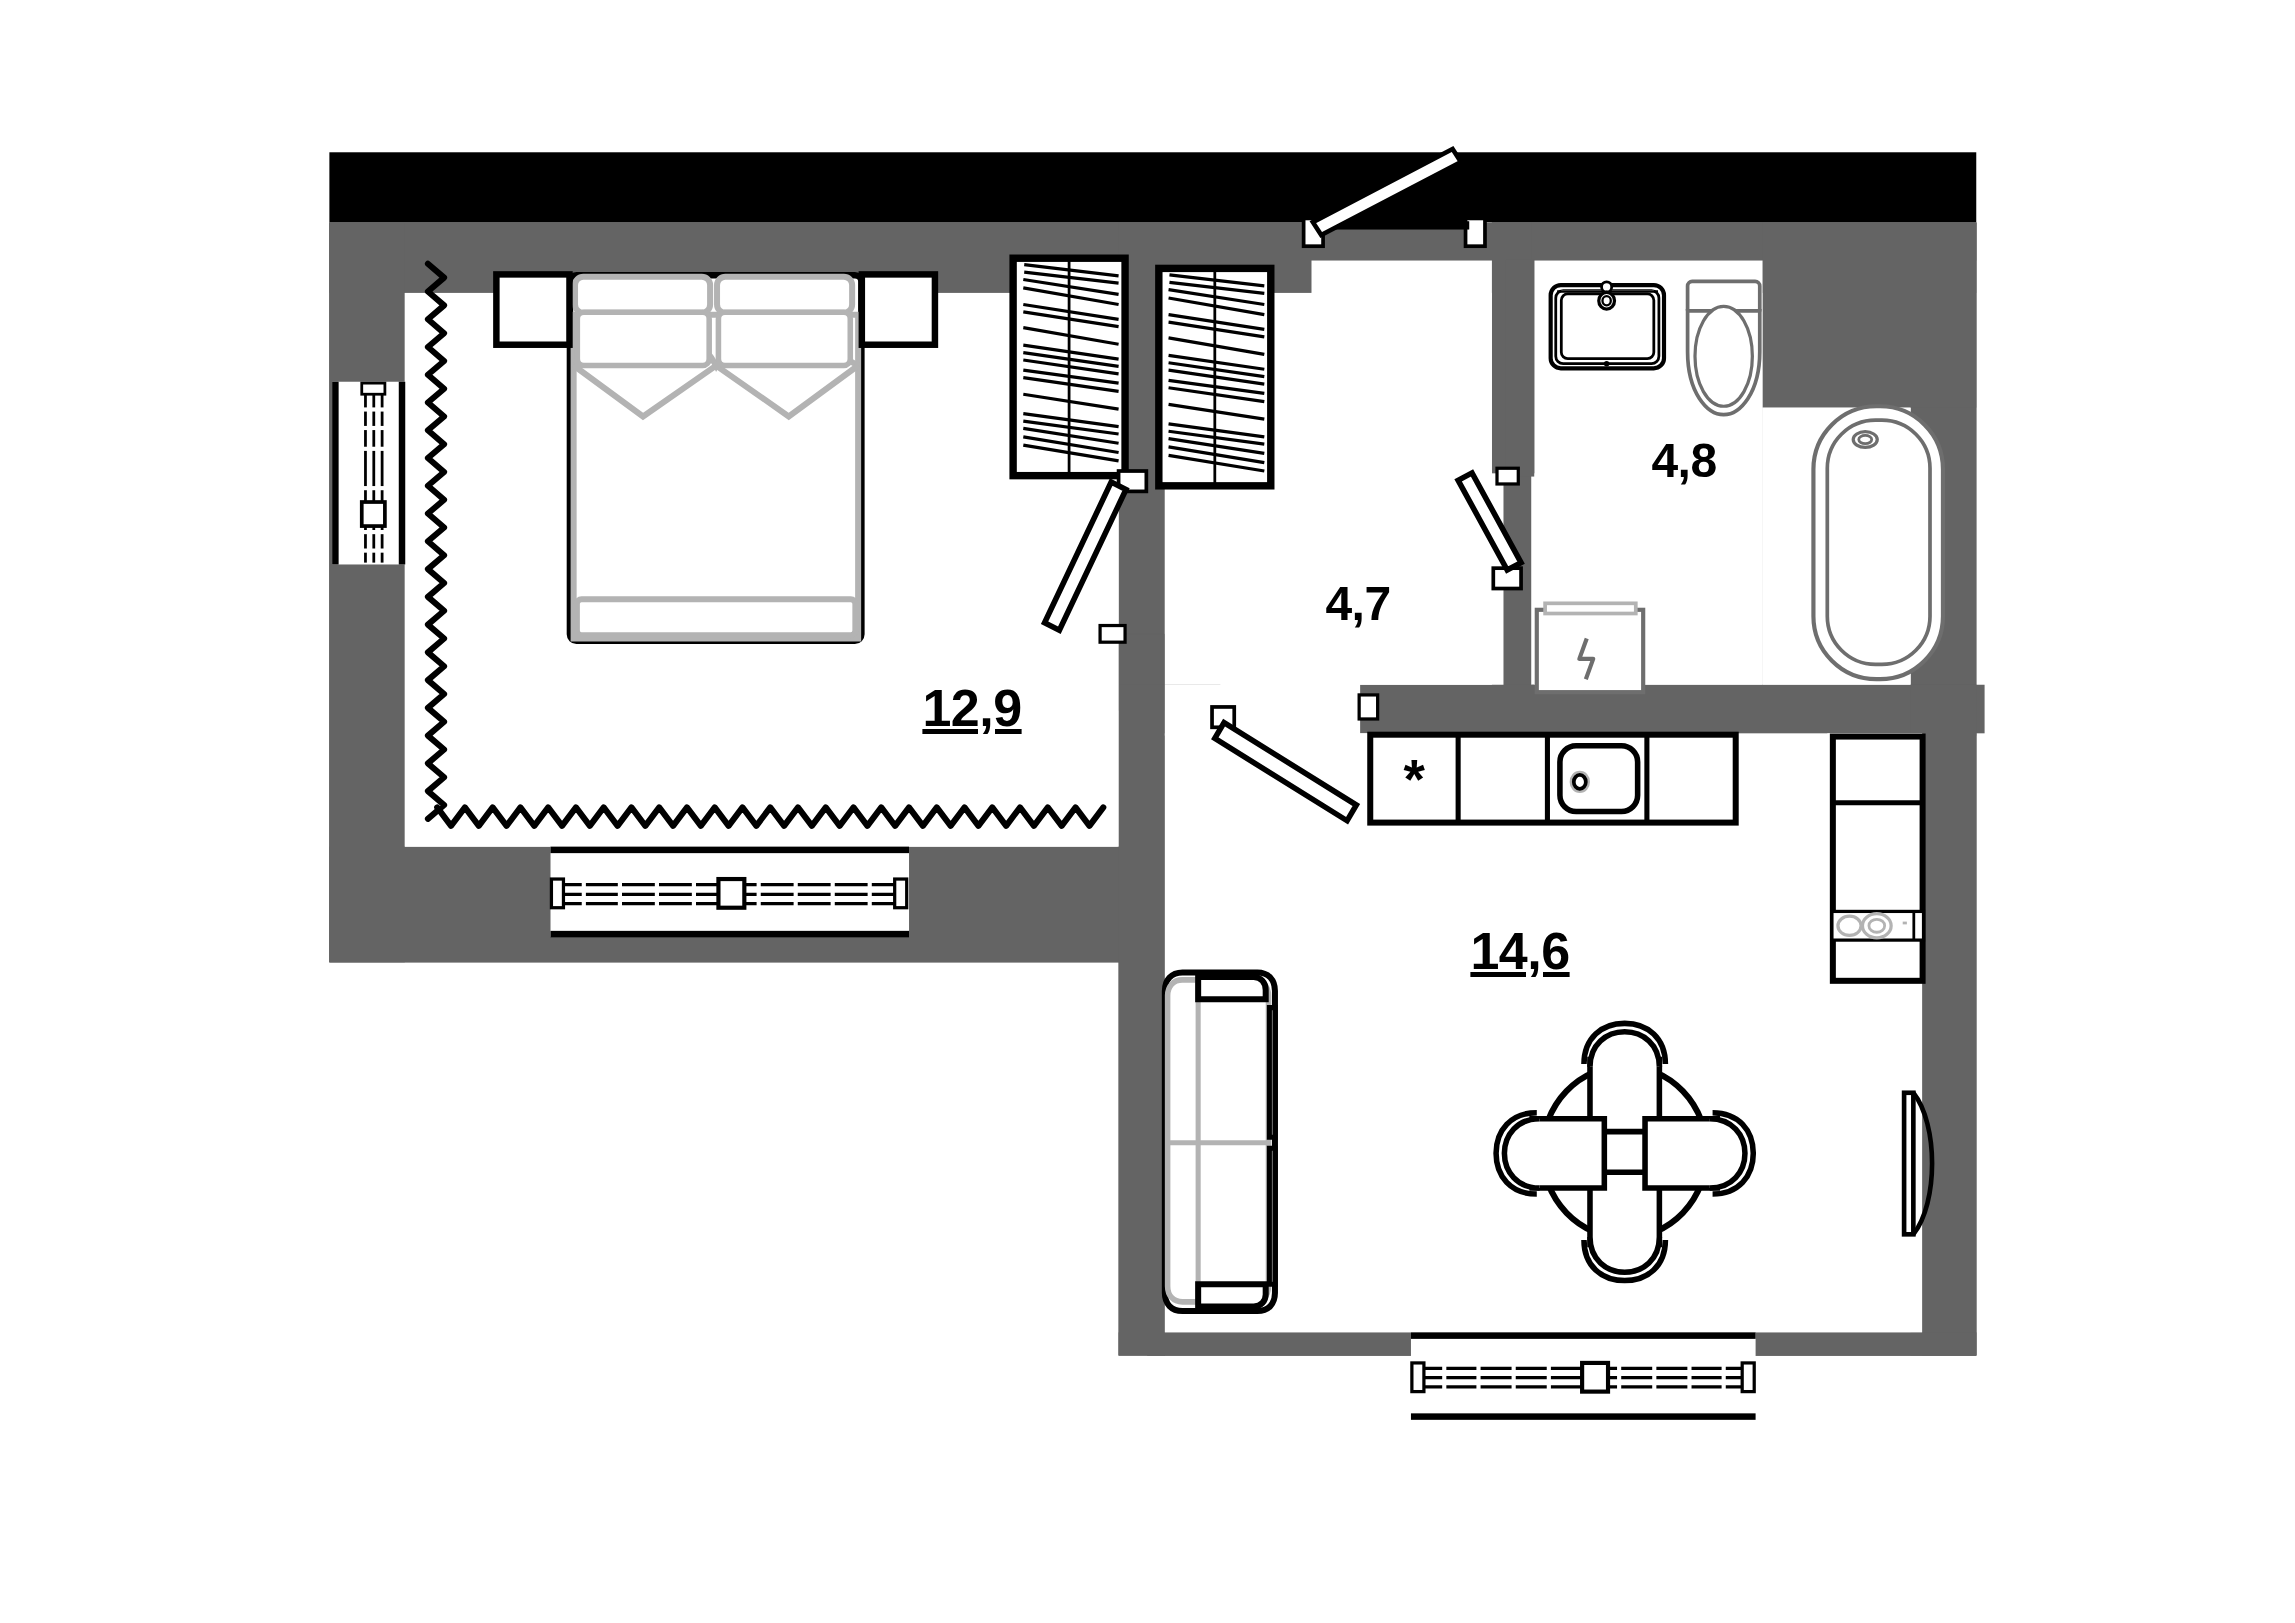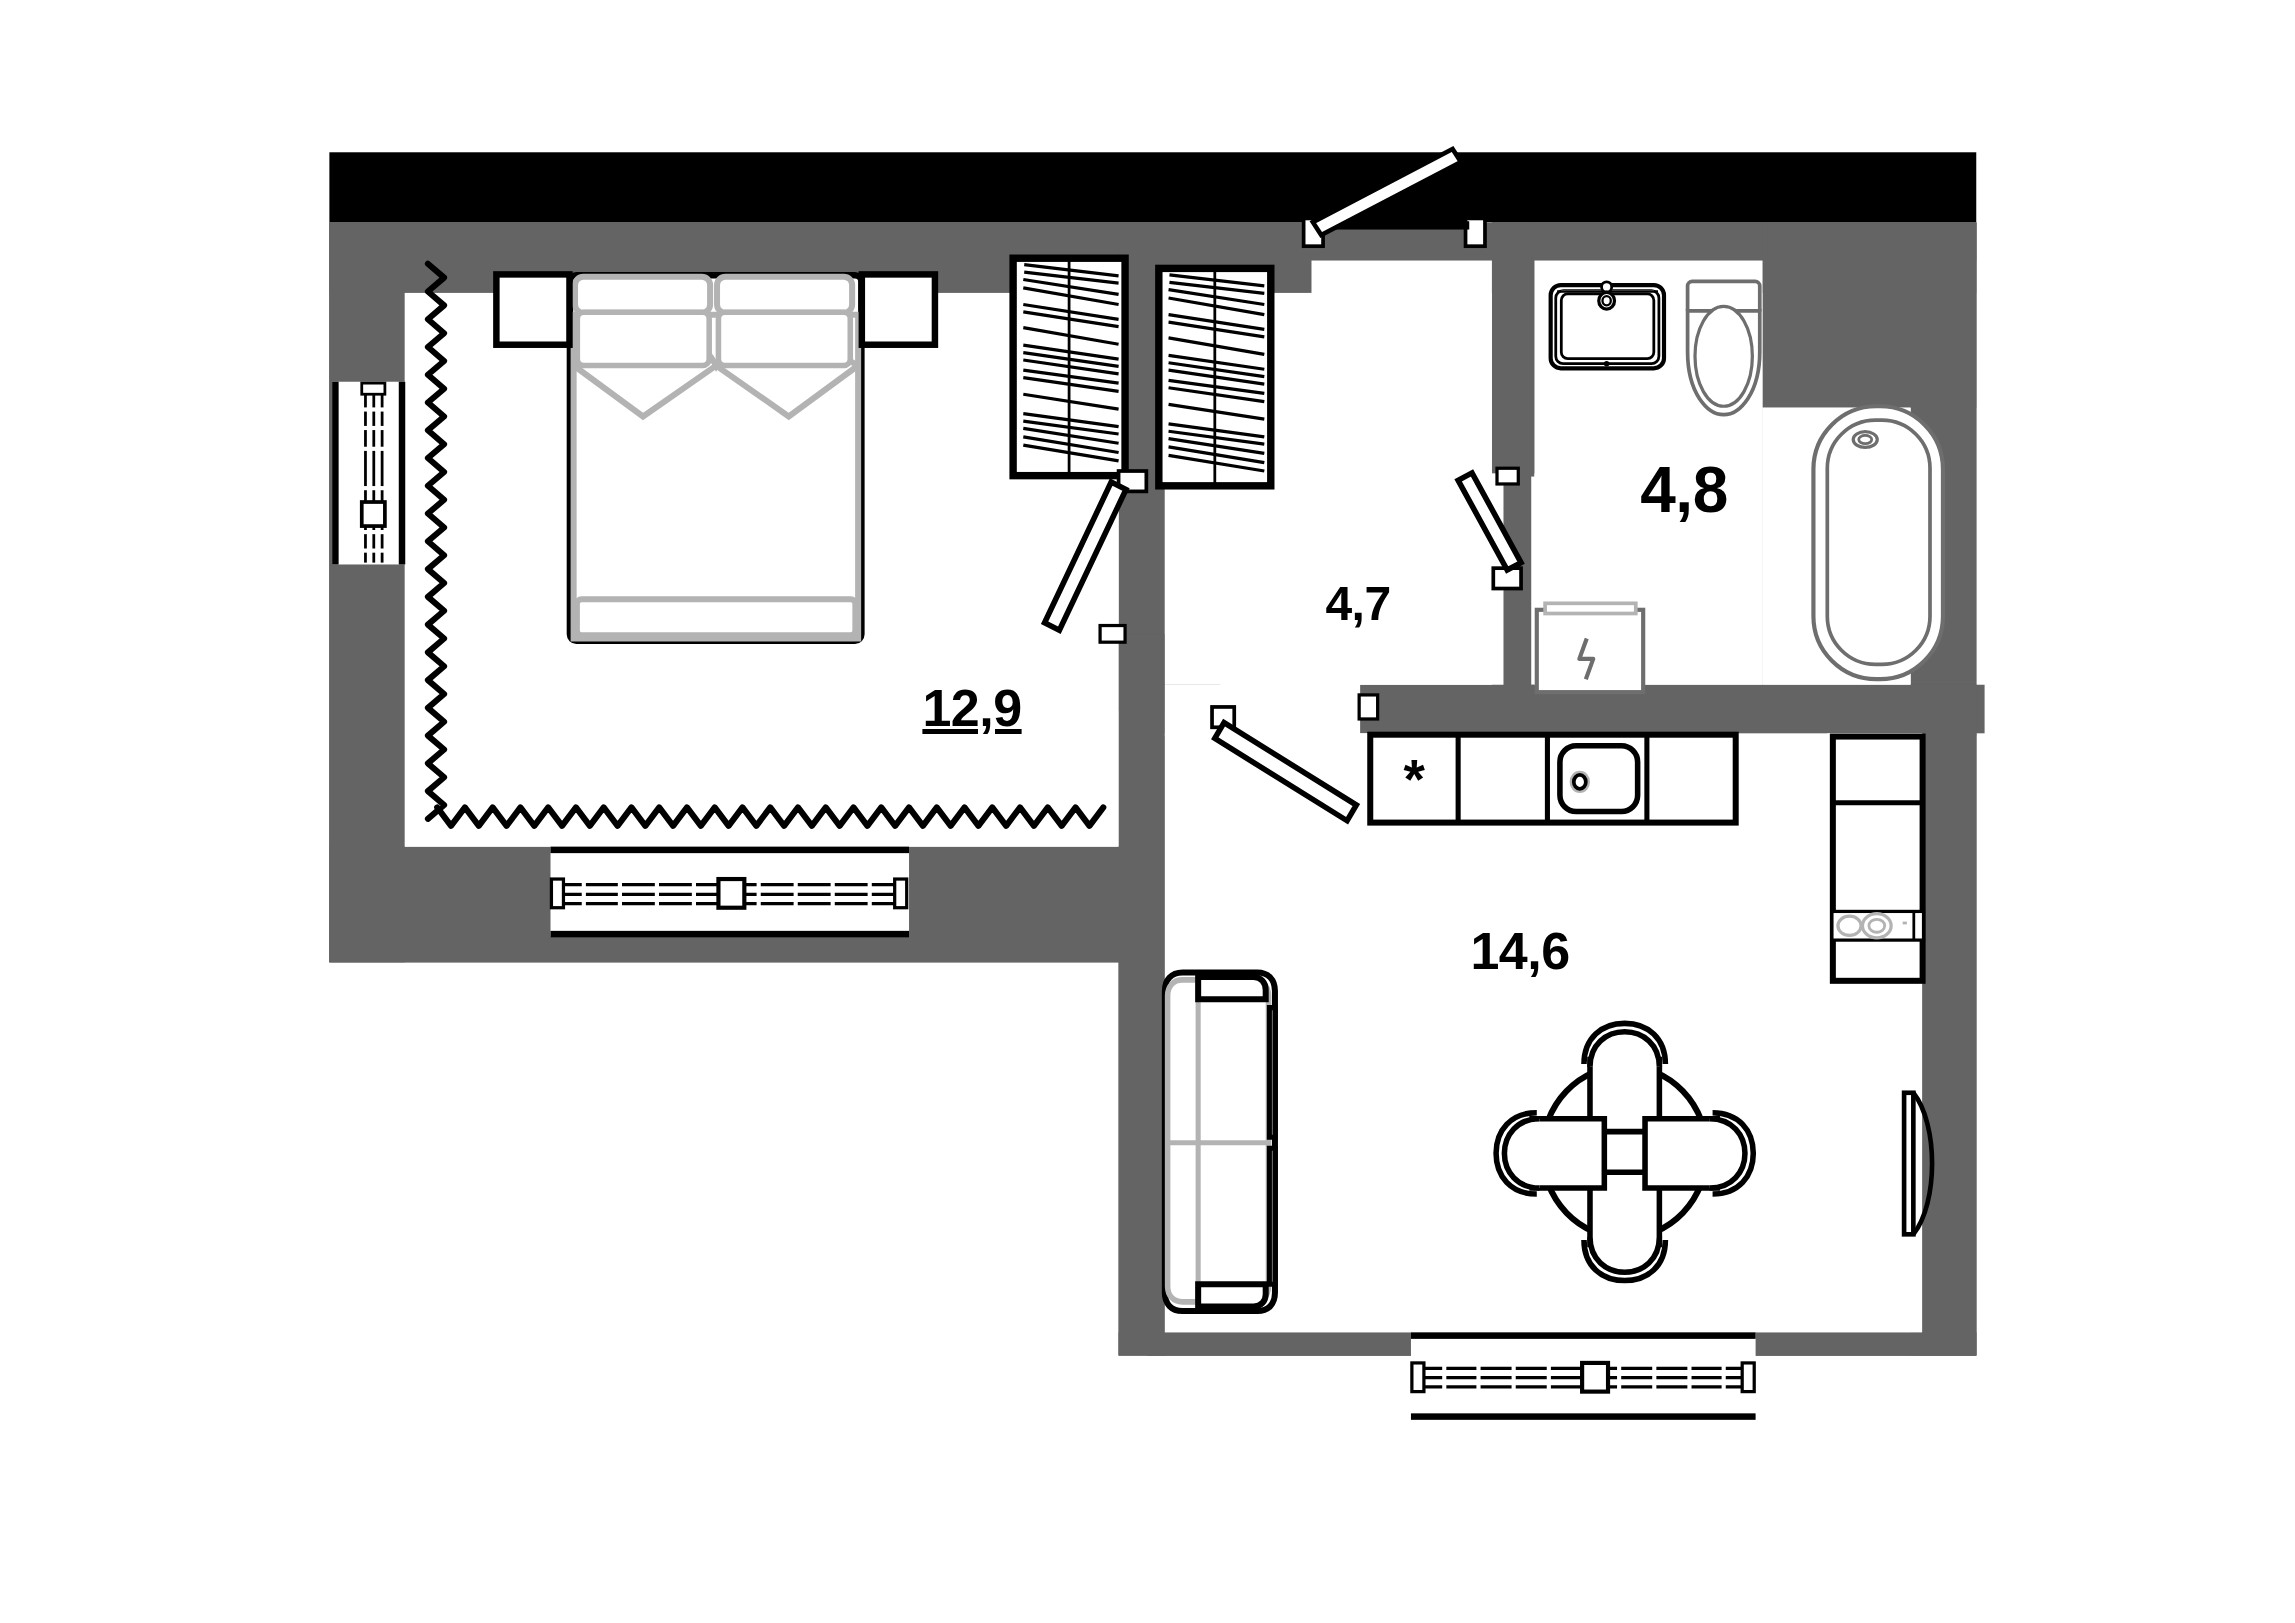--- a/index.html
+++ b/index.html
@@ -454,20 +454,20 @@
       <path d="M 3702,2405 C 3758,2405 3790,2443 3790,2493
                C 3790,2543 3758,2581 3702,2581" fill="none" stroke="#000000" stroke-width="12"></path>
     </g>
 
   </svg>
 
   <div class="area-label" style="left:972px;top:708px;font-size:52px;text-decoration:underline;">12,9</div>
 
   <div class="area-label" style="left:1358px;top:603px;font-size:48px;">4,7</div>
 
-  <div class="area-label" style="left:1684px;top:490px;font-size:64px;">4,8</div>
-
-  <div class="area-label" style="left:1520px;top:951px;font-size:52px;">14,6</div>
+  <div class="area-label" style="left:1684px;top:460px;font-size:48px;">4,8</div>
+
+  <div class="area-label" style="left:1520px;top:951px;font-size:52px;text-decoration:underline;">14,6</div>
 
   <div class="area-label" style="left:1414px;top:779px;font-size:55px;">*</div>
 
 </div>
 
 
 </body></html>

